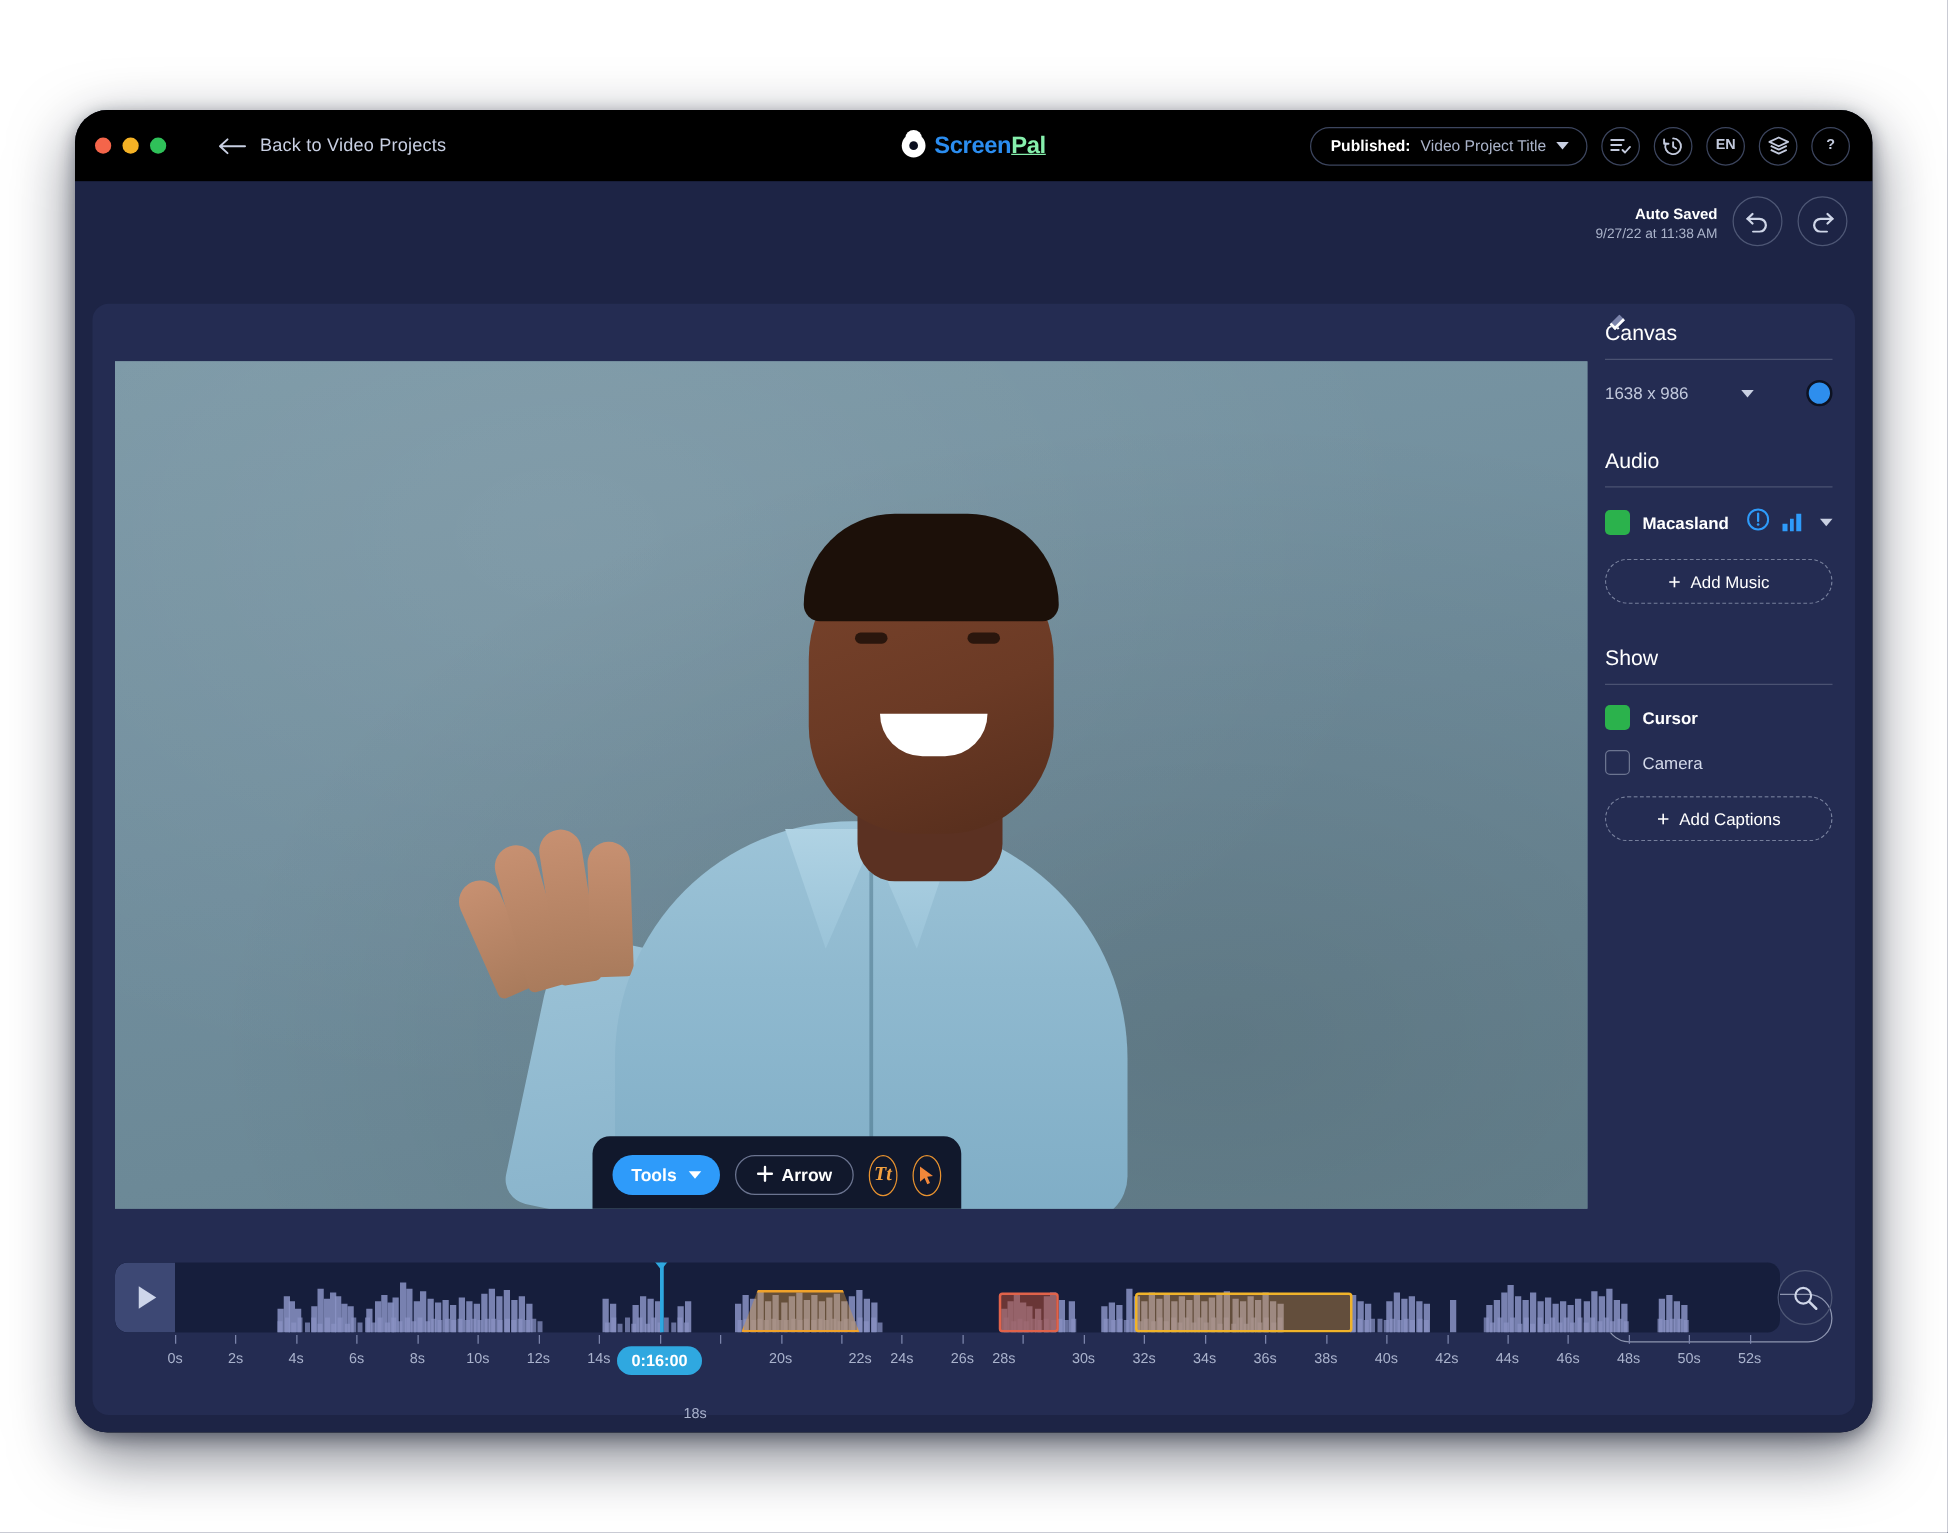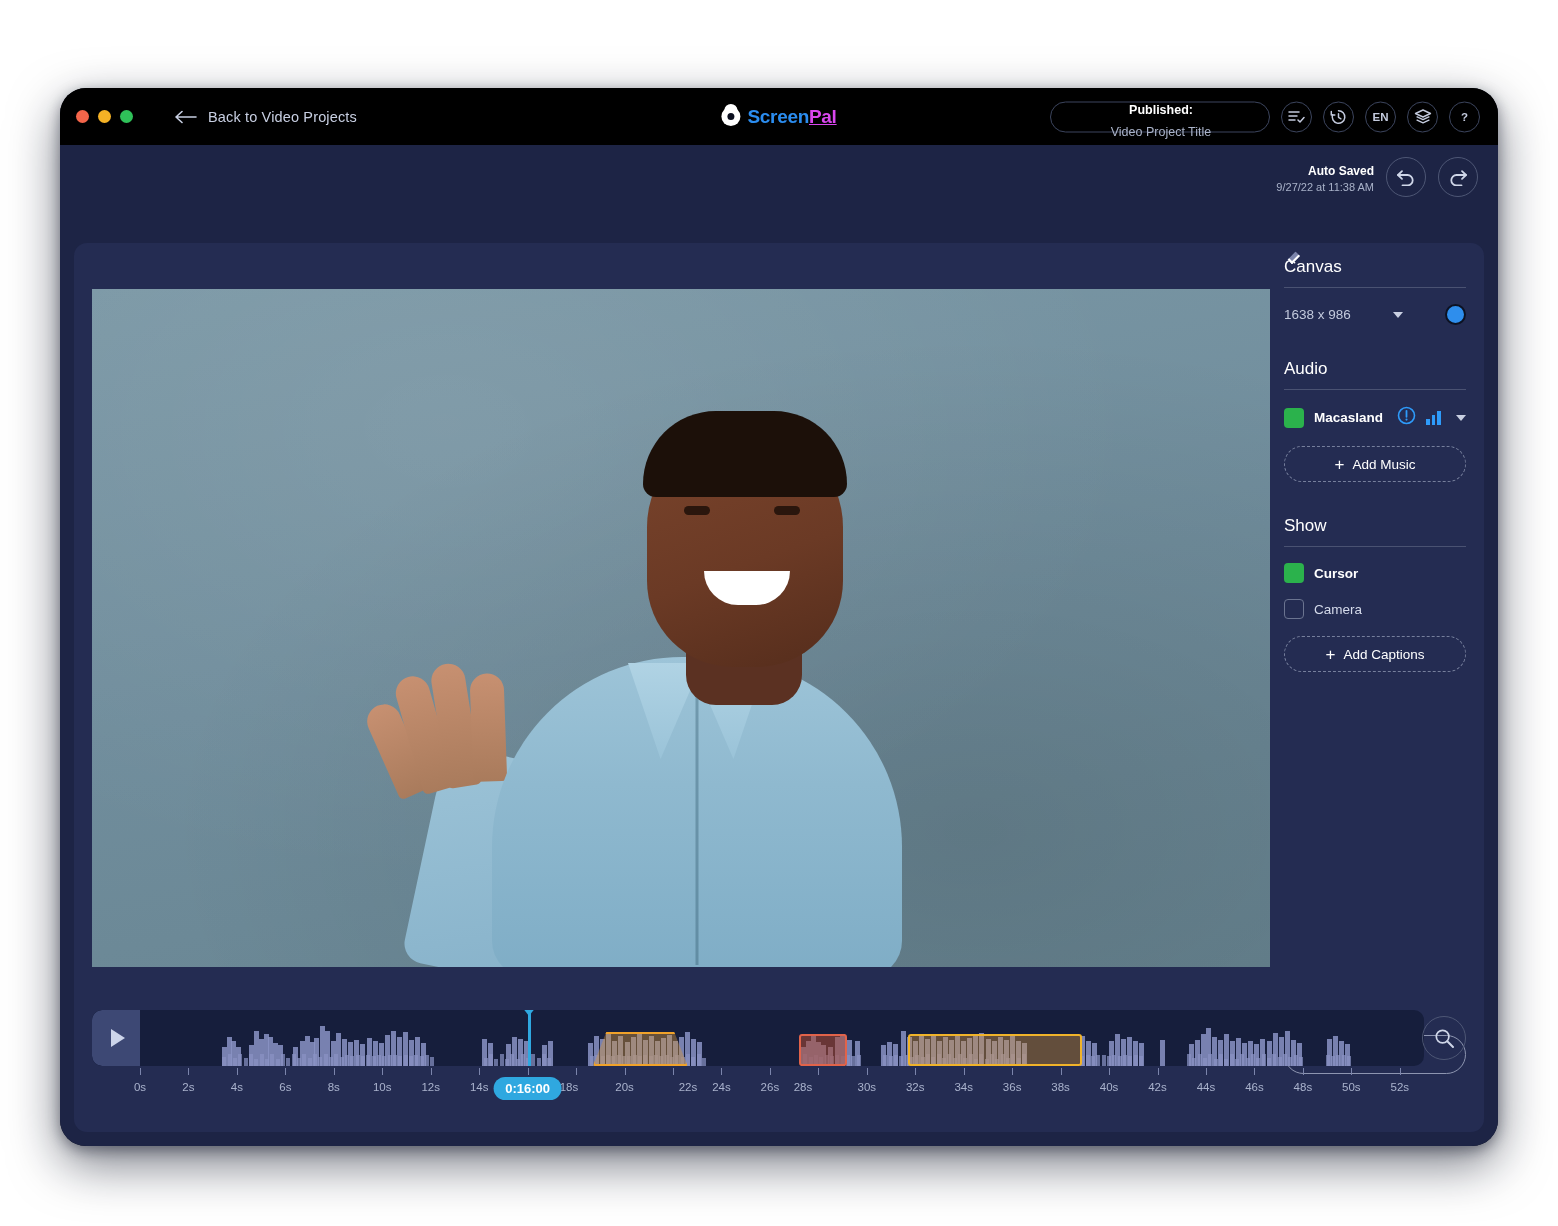--- a/index.html
+++ b/index.html
@@ -57,32 +57,32 @@
     border-radius: 50%; background: #0b0f1f;
   }
   .brand-mark::before {
     content: ""; position: absolute;
     left: 3px; top: -3px; width: 13px; height: 6px;
     border-radius: 50% 50% 0 0 / 100% 100% 0 0;
     background: #ffffff;
   }
   .brand-text { font-size: 19px; font-weight: bold; letter-spacing: -.3px; }
   .brand-text .s1 { color: #2b8df0; }
-  .brand-text .s2 { color: #d946ef; text-decoration: underline; }
+  .brand-text .s2 { color: #86efac; text-decoration: underline; }
 
   .topbar-right {
     position: absolute; right: 18px; top: 50%;
     transform: translateY(-50%);
     display: flex; align-items: center; gap: 11px;
   }
   .project-pill {
     height: 31px; min-width: 220px;
     border: 1px solid #3c455e; border-radius: 16px;
     display: flex; align-items: center; gap: 8px;
-    padding: 0 14px 0 16px; cursor: pointer; flex-direction: column;
+    padding: 0 14px 0 16px; cursor: pointer;
   }
   .project-pill .pp-label { color: #ffffff; font-size: 12.5px; font-weight: bold; }
   .project-pill .pp-value { color: #aab3c9; font-size: 12.5px; }
   .caret-dn {
     width: 0; height: 0; margin-left: auto;
     border-left: 5px solid transparent;
     border-right: 5px solid transparent;
     border-top: 6px solid #c9d0e2;
   }
   .circ-btn {
@@ -545,20 +545,42 @@
           </div>
           <div id="neck"></div>
           <div id="head"></div>
           <div id="hair"></div>
           <div class="eye" id="eye-l"></div>
           <div class="eye" id="eye-r"></div>
           <div id="smile"></div>
         </div>
 
 
+        <div id="tools-bar">
+          <div class="tools-pill">
+            <span>Tools</span>
+            <span class="caret-dn"></span>
+          </div>
+          <div class="arrow-pill">
+            <span>
+              <svg width="14" height="14" viewBox="0 0 14 14">
+                  <path d="M7 1.5v11M1.5 7h11" stroke="#ffffff" stroke-width="1.9" stroke-linecap="round"></path>
+                </svg>
+            </span>
+            <span>Arrow</span>
+          </div>
+          <div class="tool-circ">
+            <span class="tt">Tt</span>
+          </div>
+          <div class="tool-circ">
+            <svg width="15" height="17" viewBox="0 0 15 17">
+                <path d="M2 1.2l10.4 7.6-4.6.6 2.2 5-2.2 1-2.2-5-3.6 3z" fill="#f2873a"></path>
+              </svg>
+          </div>
+        </div>
       </div>
 
       <div id="side-panel">
 
         <div class="panel-head">Canvas</div>
         <div class="panel-row">
           <span class="res-value">1638 x 986</span>
           <span class="caret-dn"></span>
           <span class="swatch"></span>
         </div>
@@ -916,21 +938,21 @@
             <span class="tick-label" style="left: 193.811px;">8s</span>
             <span class="tick" style="left: 242.264px;"></span>
             <span class="tick-label" style="left: 242.264px;">10s</span>
             <span class="tick" style="left: 290.717px;"></span>
             <span class="tick-label" style="left: 290.717px;">12s</span>
             <span class="tick" style="left: 339.17px;"></span>
             <span class="tick-label" style="left: 339.17px;">14s</span>
             <span class="tick" style="left: 387.623px;"></span>
             <span class="tick-label" style="left: 387.623px;">16s</span>
             <span class="tick" style="left: 436.075px;"></span>
-            <span class="tick-label" style="left: 429px;">18s</span>
+            <span class="tick-label" style="left: 416px; margin-top: 44px;">18s</span>
             <span class="tick" style="left: 484.528px;"></span>
             <span class="tick-label" style="left: 484.528px;">20s</span>
             <span class="tick" style="left: 532.981px;"></span>
             <span class="tick-label" style="left: 548px;">22s</span>
             <span class="tick" style="left: 581.434px;"></span>
             <span class="tick-label" style="left: 581.434px;">24s</span>
             <span class="tick" style="left: 629.887px;"></span>
             <span class="tick-label" style="left: 629.887px;">26s</span>
             <span class="tick" style="left: 678.34px;"></span>
             <span class="tick-label" style="left: 663px;">28s</span>

